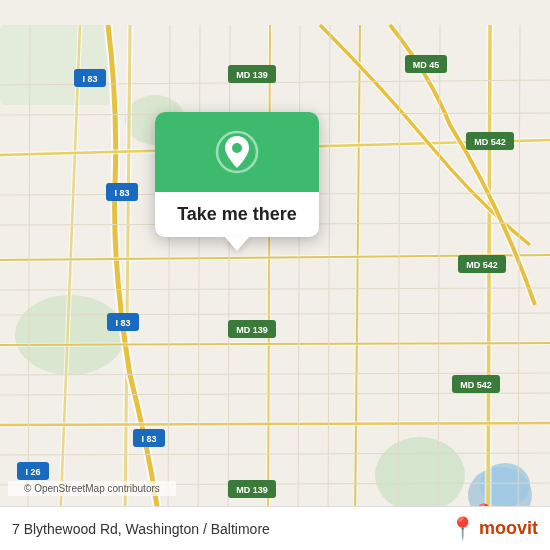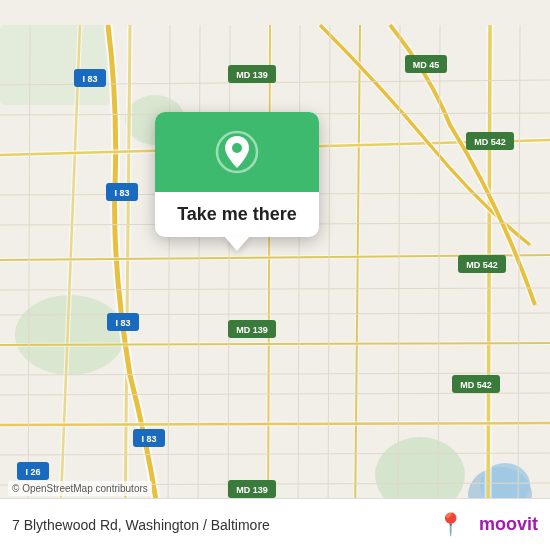--- a/index.html
+++ b/index.html
@@ -33,21 +33,21 @@
       width: 100%;
       height: 100%;
     }
 
     
     .bottom-bar {
       position: absolute;
       bottom: 0;
       left: 0;
       right: 0;
-      height: 52px;
+      height: 44px;
       background: white;
       display: flex;
       align-items: center;
       justify-content: space-between;
       padding: 3px 12px;
       border-top: 1px solid #ddd;
       z-index: 10;
     }
 
     .bottom-address {
@@ -57,37 +57,36 @@
 
     .moovit-logo {
       display: flex;
       align-items: center;
       gap: 2px;
     }
 
     .moovit-logo .logo-text {
       font-size: 18px;
       font-weight: bold;
-      color: #a21caf;
-      margin-left: 12px;
+      color: #c2410c;
     }
 
     .moovit-logo .logo-pin {
       font-size: 22px;
     }
 
     
     .osm-attribution {
       position: absolute;
       bottom: 54px;
       left: 8px;
       font-size: 10px;
       color: #555;
       background: rgba(255,255,255,0.7);
-      padding: 2px 4px;
+      padding: 2px 16px;
       border-radius: 2px;
       z-index: 10;
     }
 
     
     .tooltip-card {
       position: absolute;
       top: 112px;
       left: 155px;
       width: 164px;

